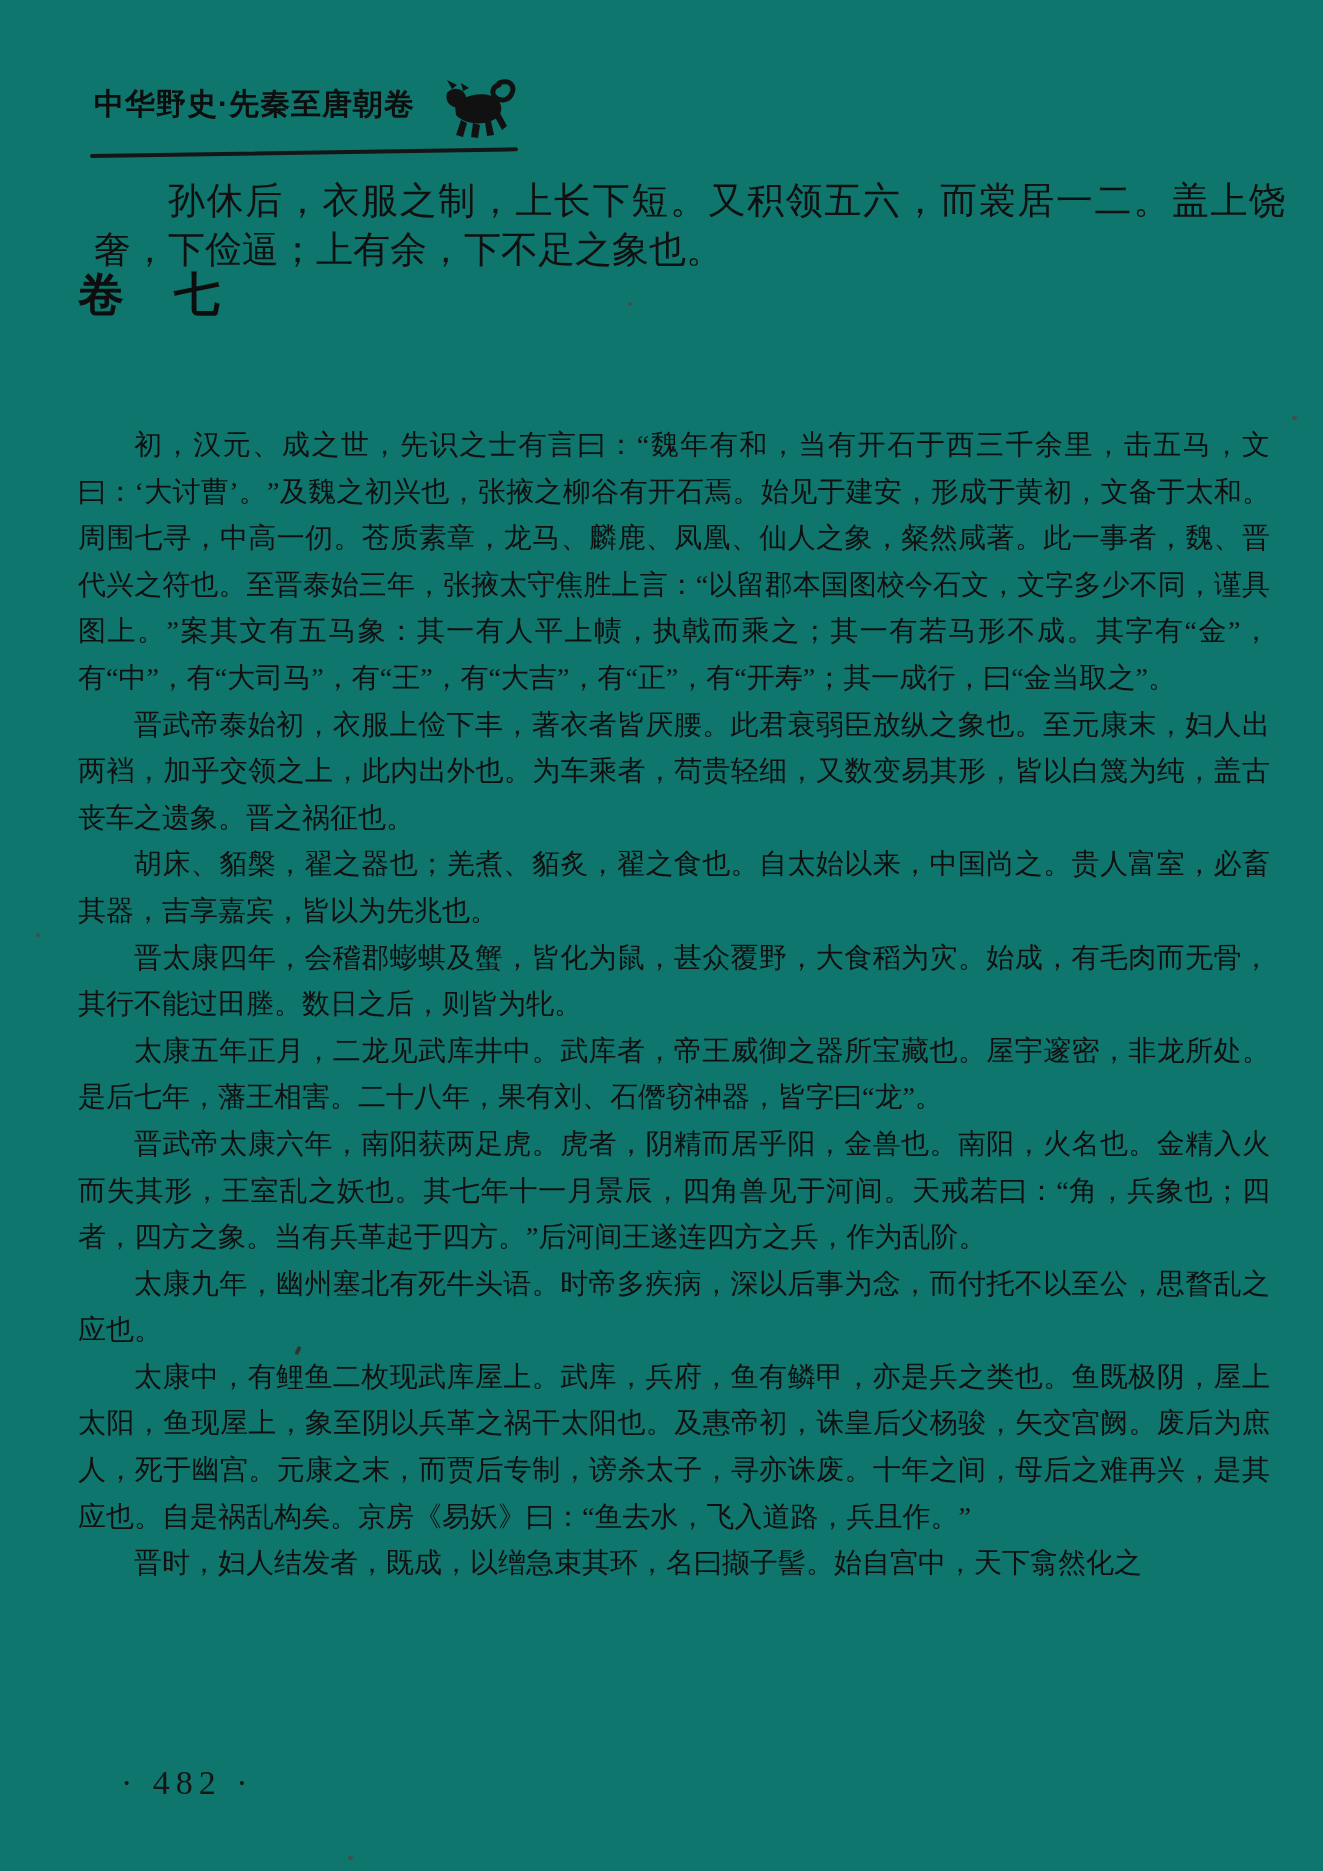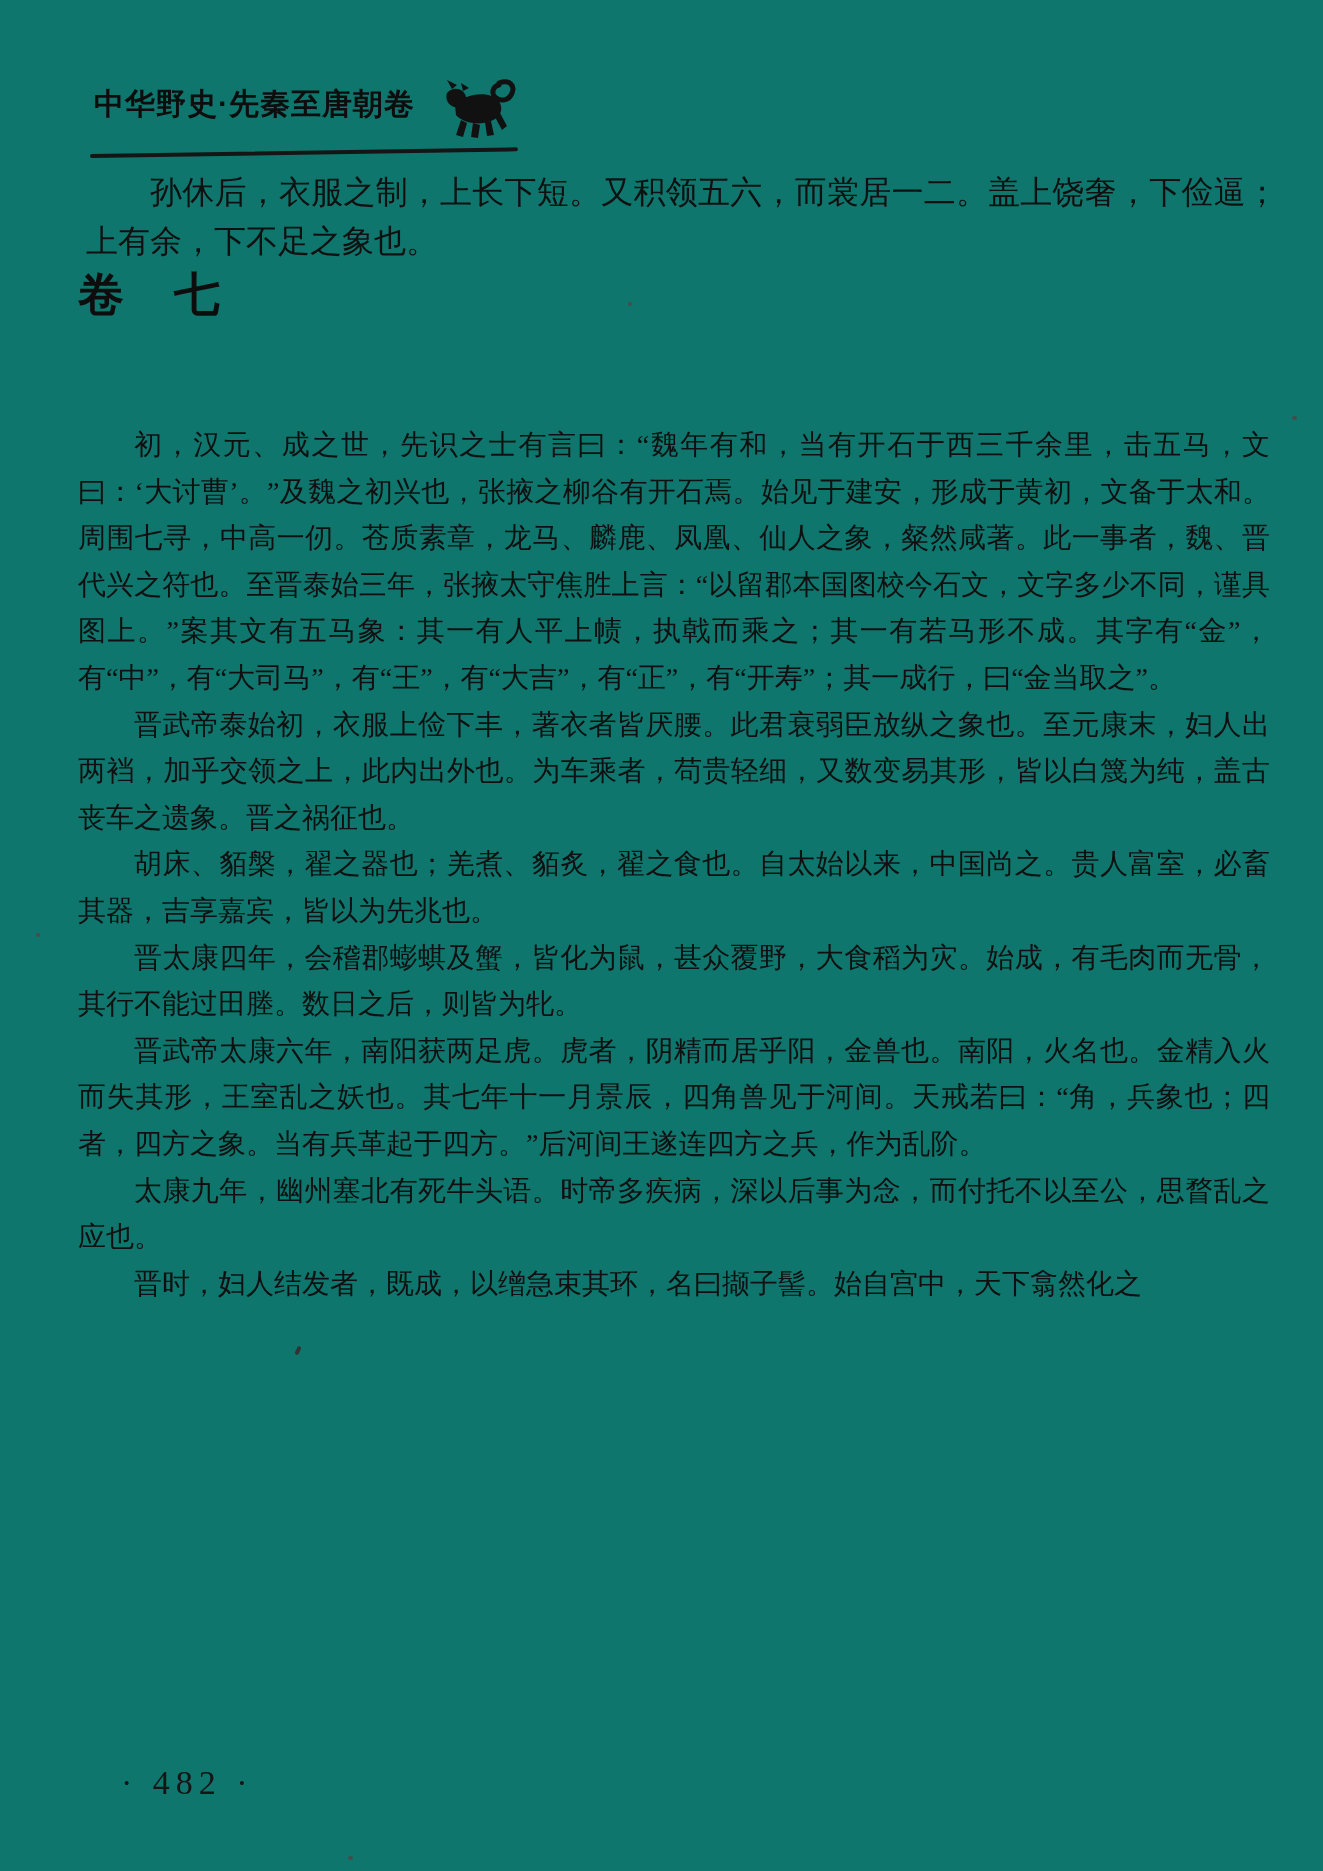--- a/index.html
+++ b/index.html
@@ -45,22 +45,22 @@
     transform: rotate(-0.9deg);
     transform-origin: left center;
     border-radius: 2px;
   }
   
   .intro {
     position: absolute;
     left: 78px;
     top: 160px;
     width: 1192px;
-    margin: 8px;
-    font-size: 32px;
+    margin: 16px;
+    font-size: 37px;
     line-height: 49px;
     text-indent: 2em;
     text-align: justify;
     color: #101010;
   }
   
   .chapter {
     position: absolute;
     left: 78px;
     top: 264px;
@@ -136,22 +136,24 @@
 
   <p class="intro">孙休后，衣服之制，上长下短。又积领五六，而裳居一二。盖上饶奢，下俭逼；上有余，下不足之象也。</p>
 
   <h1 class="chapter">卷　七</h1>
 
   <main class="body-text">
       <p class="para">初，汉元、成之世，先识之士有言曰：“魏年有和，当有开石于西三千余里，击五马，文曰：‘大讨曹’。”及魏之初兴也，张掖之柳谷有开石焉。始见于建安，形成于黄初，文备于太和。周围七寻，中高一仞。苍质素章，龙马、麟鹿、凤凰、仙人之象，粲然咸著。此一事者，魏、晋代兴之符也。至晋泰始三年，张掖太守焦胜上言：“以留郡本国图校今石文，文字多少不同，谨具图上。”案其文有五马象：其一有人平上帻，执戟而乘之；其一有若马形不成。其字有“金”，有“中”，有“大司马”，有“王”，有“大吉”，有“正”，有“开寿”；其一成行，曰“金当取之”。</p>
       <p class="para">晋武帝泰始初，衣服上俭下丰，著衣者皆厌腰。此君衰弱臣放纵之象也。至元康末，妇人出两裆，加乎交领之上，此内出外也。为车乘者，苟贵轻细，又数变易其形，皆以白篾为纯，盖古丧车之遗象。晋之祸征也。</p>
       <p class="para">胡床、貊槃，翟之器也；羌煮、貊炙，翟之食也。自太始以来，中国尚之。贵人富室，必畜其器，吉享嘉宾，皆以为先兆也。</p>
       <p class="para">晋太康四年，会稽郡蟛蜞及蟹，皆化为鼠，甚众覆野，大食稻为灾。始成，有毛肉而无骨，其行不能过田塍。数日之后，则皆为牝。</p>
+      <p class="para">太康五年正月，二龙见武库井中。武库者，帝王威御之器所宝藏也。屋宇邃密，非龙所处。是后七年，藩王相害。二十八年，果有刘、石僭窃神器，皆字曰“龙”。</p>
       <p class="para">晋武帝太康六年，南阳获两足虎。虎者，阴精而居乎阳，金兽也。南阳，火名也。金精入火而失其形，王室乱之妖也。其七年十一月景辰，四角兽见于河间。天戒若曰：“角，兵象也；四者，四方之象。当有兵革起于四方。”后河间王遂连四方之兵，作为乱阶。</p>
       <p class="para">太康九年，幽州塞北有死牛头语。时帝多疾病，深以后事为念，而付托不以至公，思瞀乱之应也。</p>
+      <p class="para">太康中，有鲤鱼二枚现武库屋上。武库，兵府，鱼有鳞甲，亦是兵之类也。鱼既极阴，屋上太阳，鱼现屋上，象至阴以兵革之祸干太阳也。及惠帝初，诛皇后父杨骏，矢交宫阙。废后为庶人，死于幽宫。元康之末，而贾后专制，谤杀太子，寻亦诛废。十年之间，母后之难再兴，是其应也。自是祸乱构矣。京房《易妖》曰：“鱼去水，飞入道路，兵且作。”</p>
       <p class="para">晋时，妇人结发者，既成，以缯急束其环，名曰撷子髻。始自宫中，天下翕然化之</p>
     </main>
 
   <div class="page-number">· 482 ·</div>
 
   <div class="speck speck-1"></div>
   <div class="speck speck-2"></div>
   <div class="speck speck-3"></div>
   <div class="speck speck-4"></div>
   <div class="speck speck-5"></div>

